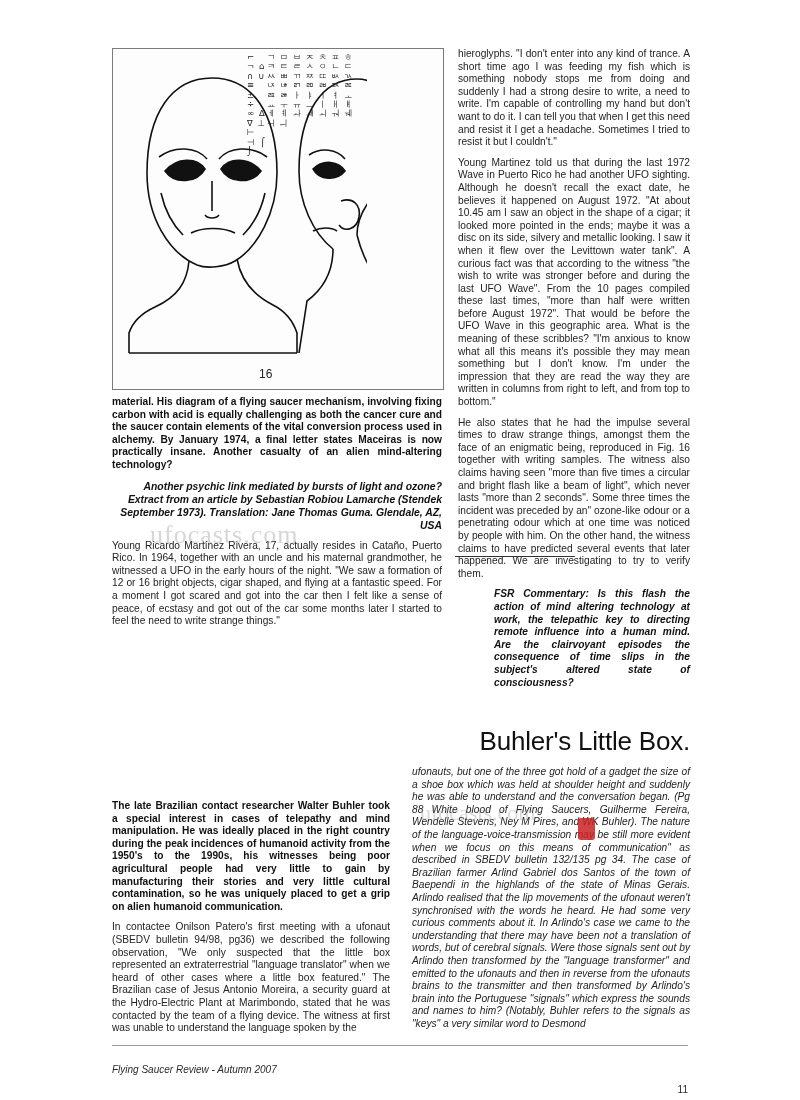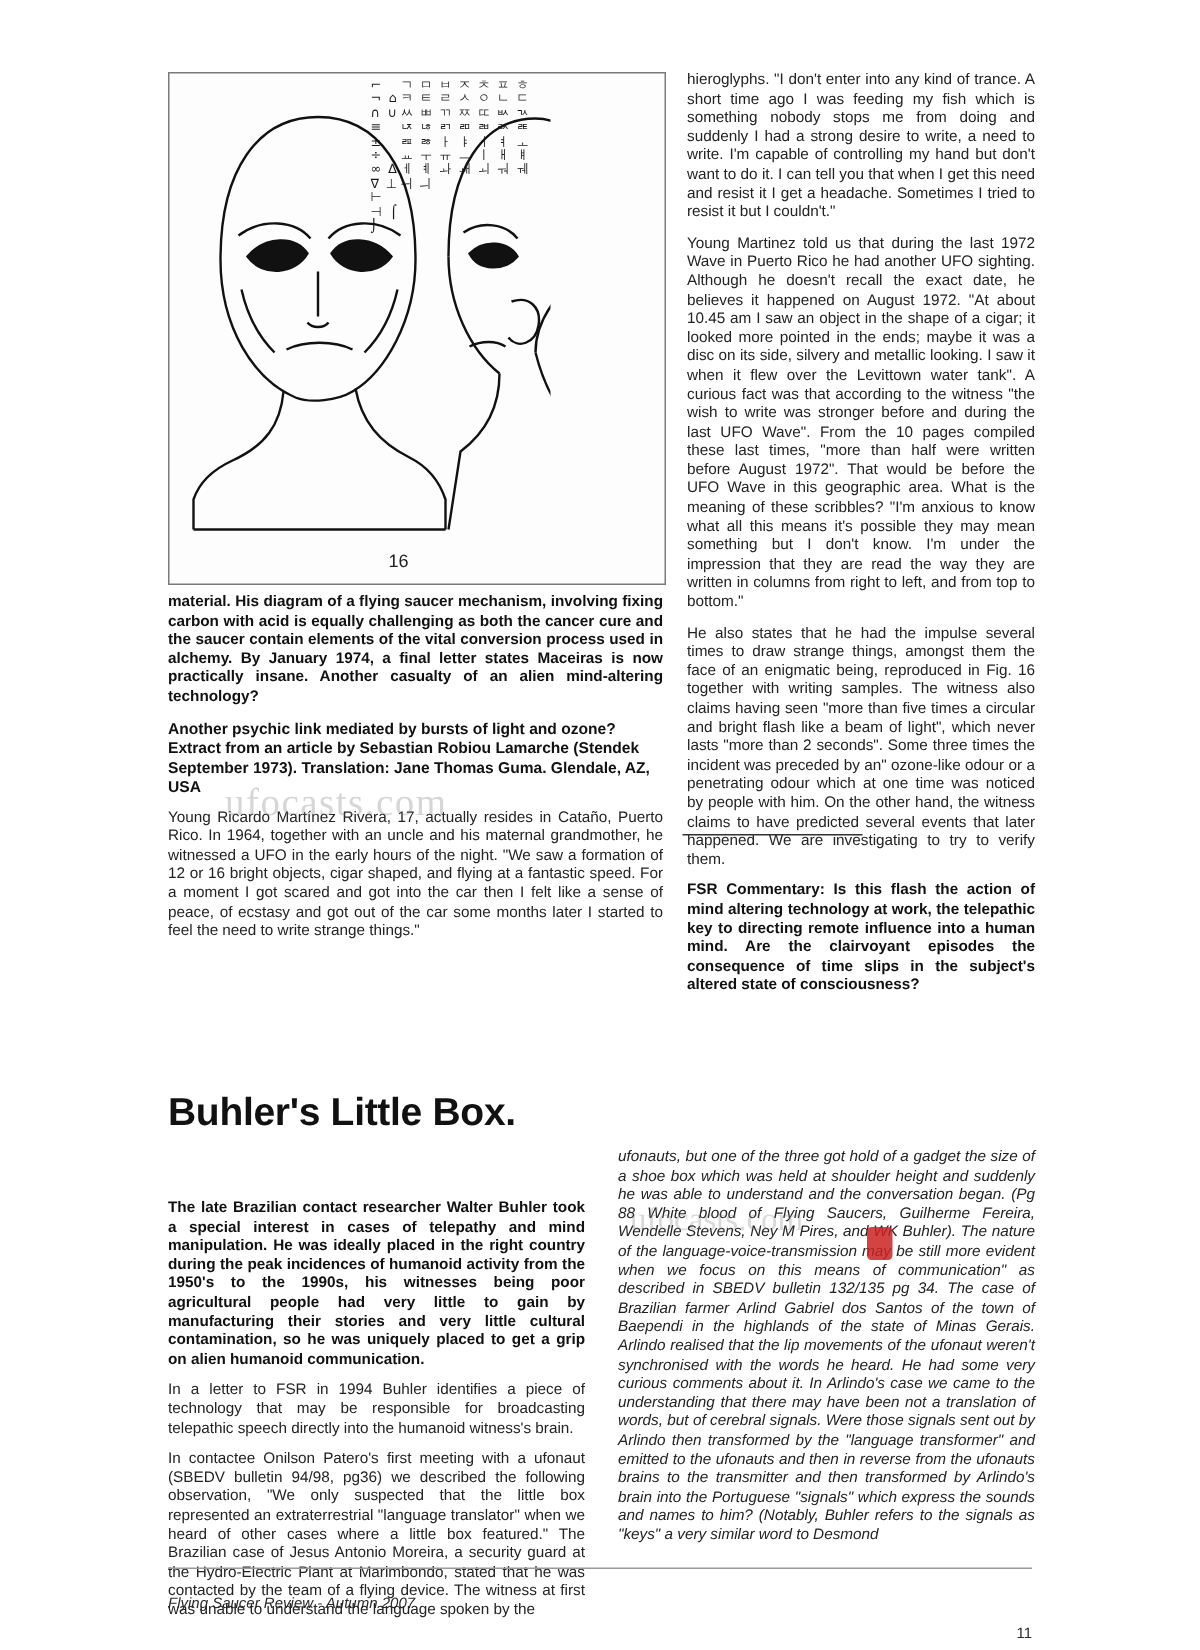--- a/index.html
+++ b/index.html
@@ -85,39 +85,42 @@
     line-height: 12.6px;
     text-align: justify;
     color: #232323;
   }
   p.bold {
     font-weight: bold;
     color: #111;
   }
   p.center-bold {
     font-weight: bold;
-    text-align: left;
+    text-align: right;
     color: #111;
     font-size: 10.4px;
     line-height: 13px;
+    font-style: italic;
   }
   p.italic-bold {
     font-weight: bold;
+    font-style: italic;
     color: #111;
+    margin-left: 36px;
   }
 
   
   .headline {
     position: absolute;
     left: 0;
     top: 678px;
     width: 578px;
-    text-align: left;
+    text-align: right;
     font-size: 26px;
-    font-weight: bold;
+    font-weight: normal;
     color: #111;
     letter-spacing: -0.2px;
   }
   .lower-left {
     position: absolute;
     left: 0;
     top: 752px;
     width: 278px;
   }
   .lower-right {
@@ -267,21 +270,20 @@
       <p>hieroglyphs. "I don't enter into any kind of trance. A short time ago I was feeding my fish which is something nobody stops me from doing and suddenly I had a strong desire to write, a need to write. I'm capable of controlling my hand but don't want to do it. I can tell you that when I get this need and resist it I get a headache. Sometimes I tried to resist it but I couldn't."</p>
       <p>Young Martinez told us that during the last 1972 Wave in Puerto Rico he had another UFO sighting. Although he doesn't recall the exact date, he believes it happened on August 1972. "At about 10.45 am I saw an object in the shape of a cigar; it looked more pointed in the ends; maybe it was a disc on its side, silvery and metallic looking. I saw it when it flew over the Levittown water tank". A curious fact was that according to the witness "the wish to write was stronger before and during the last UFO Wave". From the 10 pages compiled these last times, "more than half were written before August 1972". That would be before the UFO Wave in this geographic area. What is the meaning of these scribbles? "I'm anxious to know what all this means it's possible they may mean something but I don't know. I'm under the impression that they are read the way they are written in columns from right to left, and from top to bottom."</p>
       <p class="mixed">He also states that he had the impulse several times to draw strange things, amongst them the face of an enigmatic being, reproduced in Fig. 16 together with writing samples. The witness also claims having seen "more than five times a circular and bright flash like a beam of light", which never lasts "more than 2 seconds". Some three times the incident was preceded by an" ozone-like odour or a penetrating odour which at one time was noticed by people with him. On the other hand, the witness claims to have predicted several events that later happened. We are investigating to try to verify them.</p>
       <p class="italic-bold">FSR Commentary: Is this flash the action of mind altering technology at work, the telepathic key to directing remote influence into a human mind. Are the clairvoyant episodes the consequence of time slips in the subject's altered state of consciousness?</p>
     </div>
 
     <div class="headline">Buhler's Little Box.</div>
 
     <div class="lower-left">
       <p class="bold">The late Brazilian contact researcher Walter Buhler took a special interest in cases of telepathy and mind manipulation. He was ideally placed in the right country during the peak incidences of humanoid activity from the 1950's to the 1990s, his witnesses being poor agricultural people had very little to gain by manufacturing their stories and very little cultural contamination, so he was uniquely placed to get a grip on alien humanoid communication.</p>
-      <p>In a letter to FSR in 1994 Buhler identifies a piece of technology that may be responsible for broadcasting telepathic speech directly into the humanoid witness's brain.</p>
       <p class="mixed">In contactee Onilson Patero's first meeting with a ufonaut (SBEDV bulletin 94/98, pg36) we described the following observation, "We only suspected that the little box represented an extraterrestrial "language translator" when we heard of other cases where a little box featured." The Brazilian case of Jesus Antonio Moreira, a security guard at the Hydro-Electric Plant at Marimbondo, stated that he was contacted by the team of a flying device. The witness at first was unable to understand the language spoken by the</p>
     </div>
 
     <div class="lower-right">
       <p class="mixed">ufonauts, but one of the three got hold of a gadget the size of a shoe box which was held at shoulder height and suddenly he was able to understand and the conversation began. (Pg 88 White blood of Flying Saucers, Guilherme Fereira, Wendelle Stevens, Ney M Pires, and WK Buhler). The nature of the language-voice-transmission may be still more evident when we focus on this means of communication" as described in SBEDV bulletin 132/135 pg 34. The case of Brazilian farmer Arlind Gabriel dos Santos of the town of Baependi in the highlands of the state of Minas Gerais. Arlindo realised that the lip movements of the ufonaut weren't synchronised with the words he heard. He had some very curious comments about it. In Arlindo's case we came to the understanding that there may have been not a translation of words, but of cerebral signals. Were those signals sent out by Arlindo then transformed by the "language transformer" and emitted to the ufonauts and then in reverse from the ufonauts brains to the transmitter and then transformed by Arlindo's brain into the Portuguese "signals" which express the sounds and names to him? (Notably, Buhler refers to the signals as "keys" a very similar word to Desmond</p>
     </div>
 
   </div>
 
   <div class="strike"></div>

